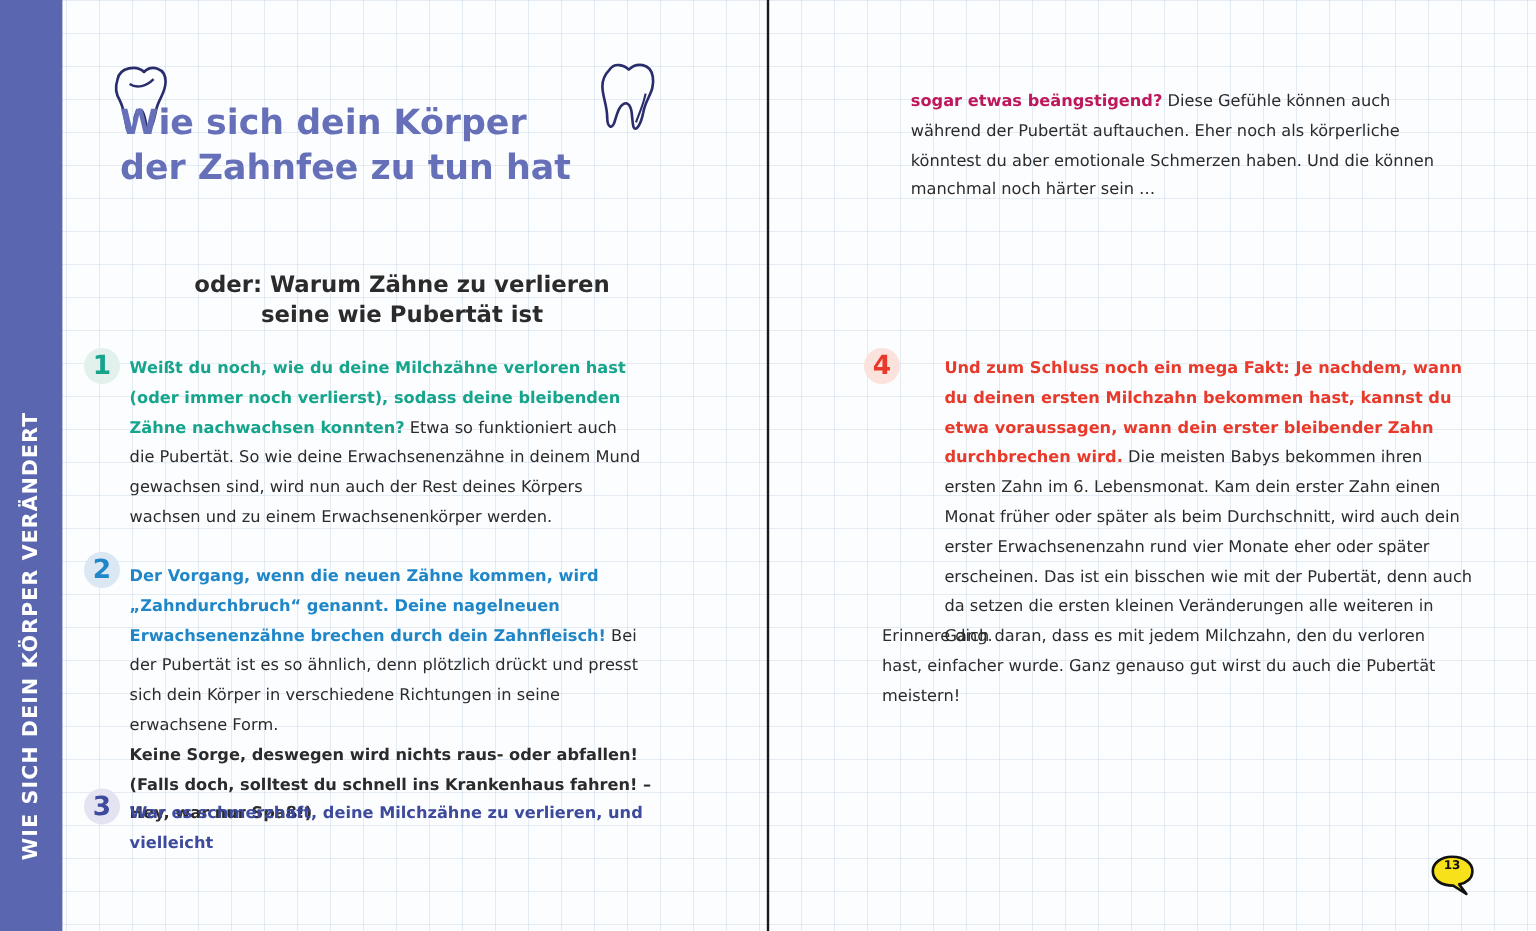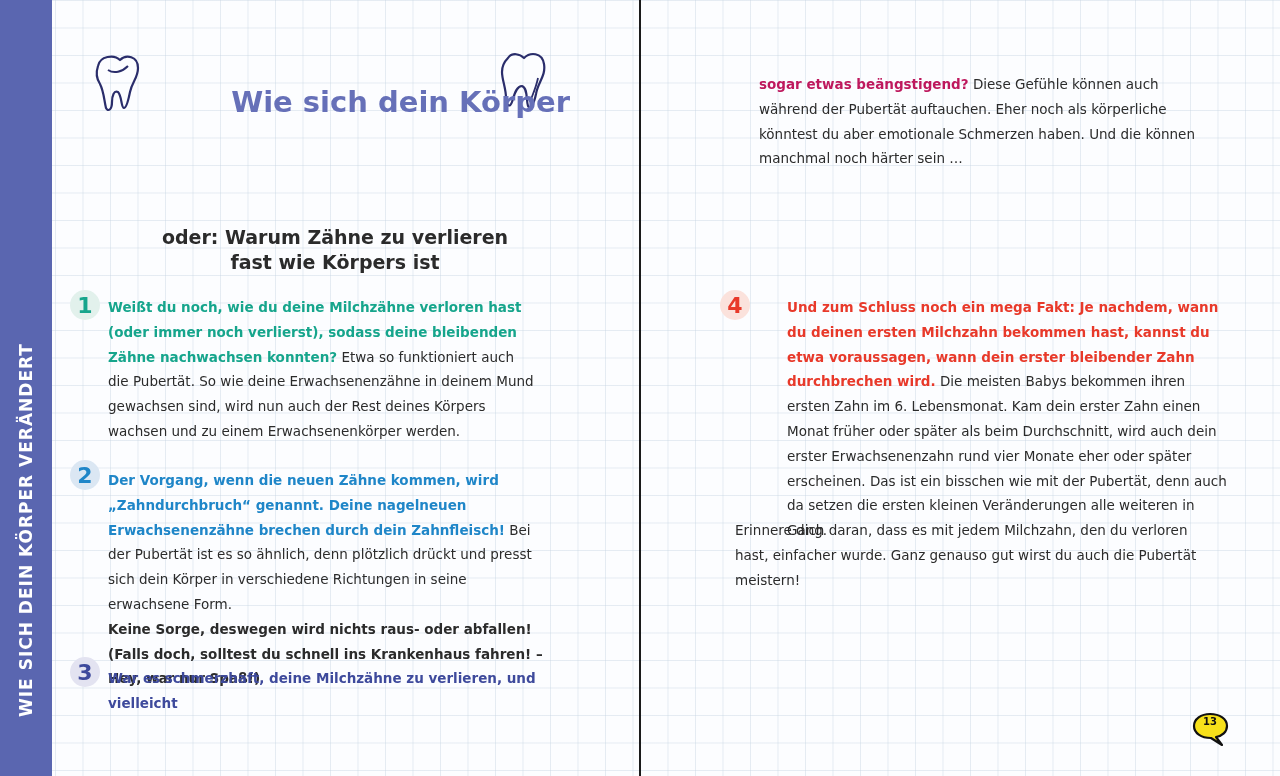--- a/index.html
+++ b/index.html
@@ -30,21 +30,21 @@
     transform:translate(-50%,-50%) rotate(-90deg);
     white-space:nowrap;
     color:#ffffff; font-weight:bold; font-size:17px; letter-spacing:1px;
     font-family:"DejaVu Sans", sans-serif;
   }
   .tooth {
     position:absolute;
   }
   .title {
     position:absolute; left:100px; width:470px; top:84px;
-    text-align:right;
+    text-align:left;
     color:#6670b8;
     font-family:"DejaVu Sans", sans-serif;
     font-weight:bold; font-size:29px; line-height:37px;
   }
   .subtitle {
     position:absolute; left:100px; width:470px; top:197px;
     text-align:center;
     color:#2b2b2b;
     font-family:"DejaVu Sans", sans-serif;
     font-weight:bold; font-size:19px; line-height:25px;margin-top:28px;
@@ -84,24 +84,25 @@
   <path d="M10 14 C12 4 26 2 32 8 C38 2 50 4 50 16 C50 26 44 30 42 40 C40 50 38 56 36 56 C33 56 34 44 30 40 C26 38 24 44 24 50 C24 58 20 60 18 56 C16 48 16 40 12 32 C8 26 8 20 10 14 Z" fill="none" stroke="#2a2d6b" stroke-width="2.2" stroke-linejoin="round"></path>
   <path d="M20 18 C26 22 34 20 40 14" fill="none" stroke="#2a2d6b" stroke-width="2"></path>
 </svg>
 <svg class="tooth" style="left:496px;top:48px;" width="54" height="64" viewBox="0 0 54 64">
   <path d="M12 10 C16 4 24 6 28 10 C34 4 46 4 48 16 C50 28 42 34 40 46 C38 56 34 62 32 58 C30 52 32 40 26 38 C20 38 18 48 16 54 C14 60 10 58 10 50 C10 40 6 32 6 24 C6 18 8 14 12 10 Z" fill="none" stroke="#2a2d6b" stroke-width="2.2" stroke-linejoin="round"></path>
   <path d="M42 30 C40 40 36 48 34 54" fill="none" stroke="#2a2d6b" stroke-width="1.8"></path>
 </svg>
 
 <div class="title">
   <div>Wie sich dein Körper</div>
+  <div>der Zahnfee zu tun hat</div>
 </div>
 <div class="subtitle">
   <div>oder: Warum Zähne zu verlieren</div>
-  <div>fast wie Körpers ist</div>
+  <div>seine wie Pubertät ist</div>
 </div>
 
 <div class="badge" style="left:70px;top:290px;background:#e2f1ec;color:#16a58c;">1</div>
 <div class="para" style="left:108px;top:295px;width:430px;">
   <span class="hl" style="color:#16a58c;">Weißt du noch, wie du deine Milchzähne verloren hast (oder immer noch verlierst), sodass deine bleibenden Zähne nachwachsen konnten?</span><span> Etwa so funktioniert auch die Pubertät. So wie deine Erwachsenenzähne in deinem Mund gewachsen sind, wird nun auch der Rest deines Körpers wachsen und zu einem Erwachsenenkörper werden.</span>
 </div>
 
 <div class="badge" style="left:70px;top:460px;background:#dbe7f3;color:#1f86c8;">2</div>
 <div class="para" style="left:108px;top:468px;width:440px;">
   <span class="hl" style="color:#1f86c8;">Der Vorgang, wenn die neuen Zähne kommen, wird „Zahndurchbruch“ genannt. Deine nagelneuen Erwachsenenzähne brechen durch dein Zahnfleisch!</span><span> Bei der Pubertät ist es so ähnlich, denn plötzlich drückt und presst sich dein Körper in verschiedene Richtungen in seine erwachsene Form.</span><br>

